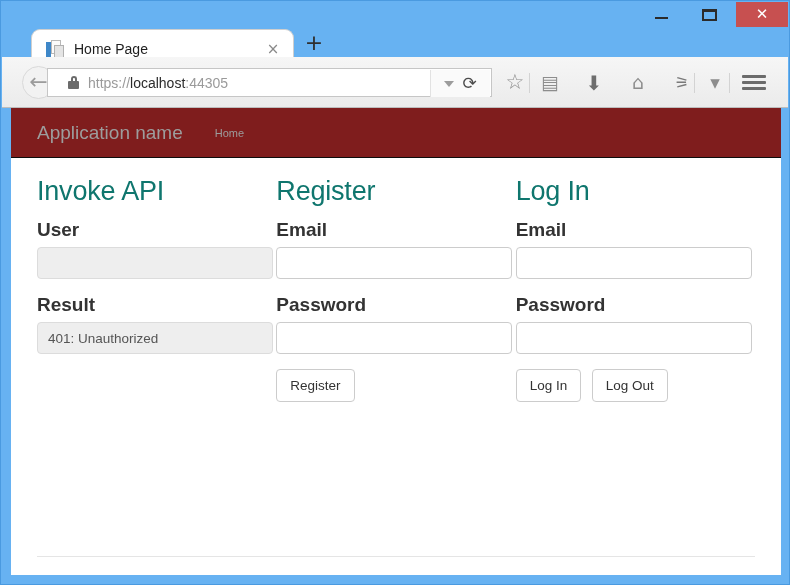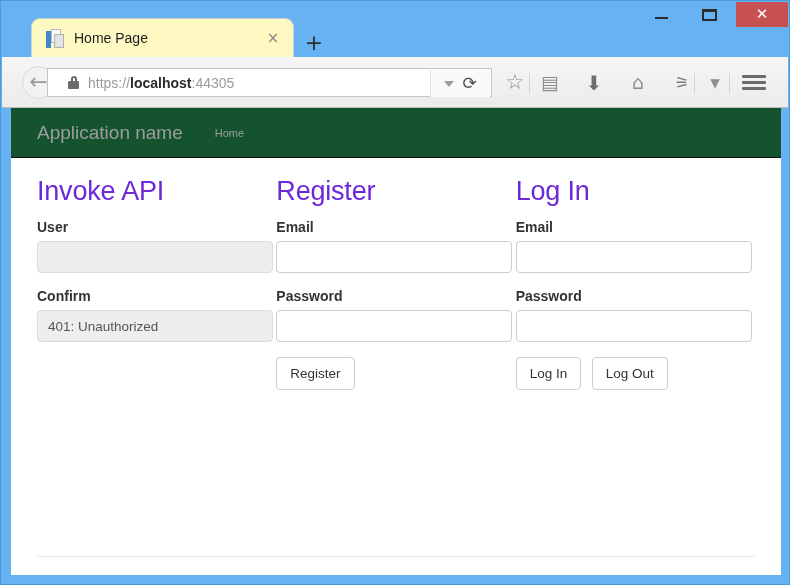--- a/index.html
+++ b/index.html
@@ -49,23 +49,23 @@
   }
 
   
   #tabstrip {
     position: absolute;
     left: 1px; top: 12px;
     width: 786px; height: 44px;
   }
   #tab {
     position: absolute;
-    left: 29px; top: 5px;
+    left: 29px; top: 16px;
     width: 263px; height: 39px;
-    background: #fef9c3;
+    background: #ffffff;
     border-radius: 9px 9px 0 0;
     border: 1px solid #cfcfcf;
     border-bottom: none;
     display: flex; align-items: center;
   }
   #tab-favicon {
     position: relative;
     margin-left: 14px; width: 18px; height: 19px;
   }
   .fav-bar {
@@ -149,21 +149,21 @@
     border: 2px solid #6b6b6b;
     border-bottom: none;
     border-radius: 4px 4px 0 0;
   }
   #url-text {
     margin-left: 9px;
     font-size: 14px;
     color: #9a9a9a;
     white-space: nowrap;
   }
-  #url-text b { color: #2b2b2b; font-weight: bold; }
+  #url-text b { color: #2b2b2b; font-weight: normal; }
   #url-go {
     position: absolute; right: 1px; top: 1px;
     width: 60px; height: 27px;
     background: #fafafa;
     border-left: 1px solid #e2e2e2;
     display: flex; align-items: center; justify-content: center;
     gap: 8px;
   }
   .caret-down {
     width: 0; height: 0;
@@ -212,21 +212,21 @@
     position: absolute;
     left: 10px; top: 107px;
     width: 770px; height: 467px;
     background: #ffffff;
     overflow: hidden;
   }
 
   
   #site-navbar {
     height: 50px;
-    background: #14532d;
+    background: #7f1d1d;
     border-bottom: 1px solid #0d0d0d;
     display: flex; align-items: center;
   }
   #brand {
     margin-left: 26px;
     font-size: 19px;
     color: #9d9d9d;
   }
   #nav-home {
     margin-left: 32px;
@@ -241,26 +241,26 @@
   }
   #columns {
     display: flex;
     padding-top: 18px;
   }
   .col { width: 250px; }
   .col h2 {
     margin: 0 0 12px 0;
     font-size: 27px;
     font-weight: normal;
-    color: #6d28d9;
+    color: #0f766e;
     letter-spacing: -0.2px;
   }
   .field-label {
     display: block;
-    font-size: 14px;
+    font-size: 19px;
     font-weight: bold;
     color: #333333;
     margin-bottom: 6px;
   }
   .field-group { margin-bottom: 15px; }
   .txt {
     display: block;
     width: 236px; height: 32px;
     border: 1px solid #cccccc;
     border-radius: 4px;
@@ -385,21 +385,21 @@
 
         <div class="col">
           <h2>Invoke API</h2>
 
           <div class="field-group">
             <label class="field-label">User</label>
             <input class="txt disabled" type="text" readonly="" value="" style="">
           </div>
 
           <div class="field-group">
-            <label class="field-label">Confirm</label>
+            <label class="field-label">Result</label>
             <input class="txt disabled" type="text" readonly="" value="401: Unauthorized" style="">
           </div>
 
         </div>
 
         <div class="col">
           <h2>Register</h2>
 
           <div class="field-group">
             <label class="field-label">Email</label>

